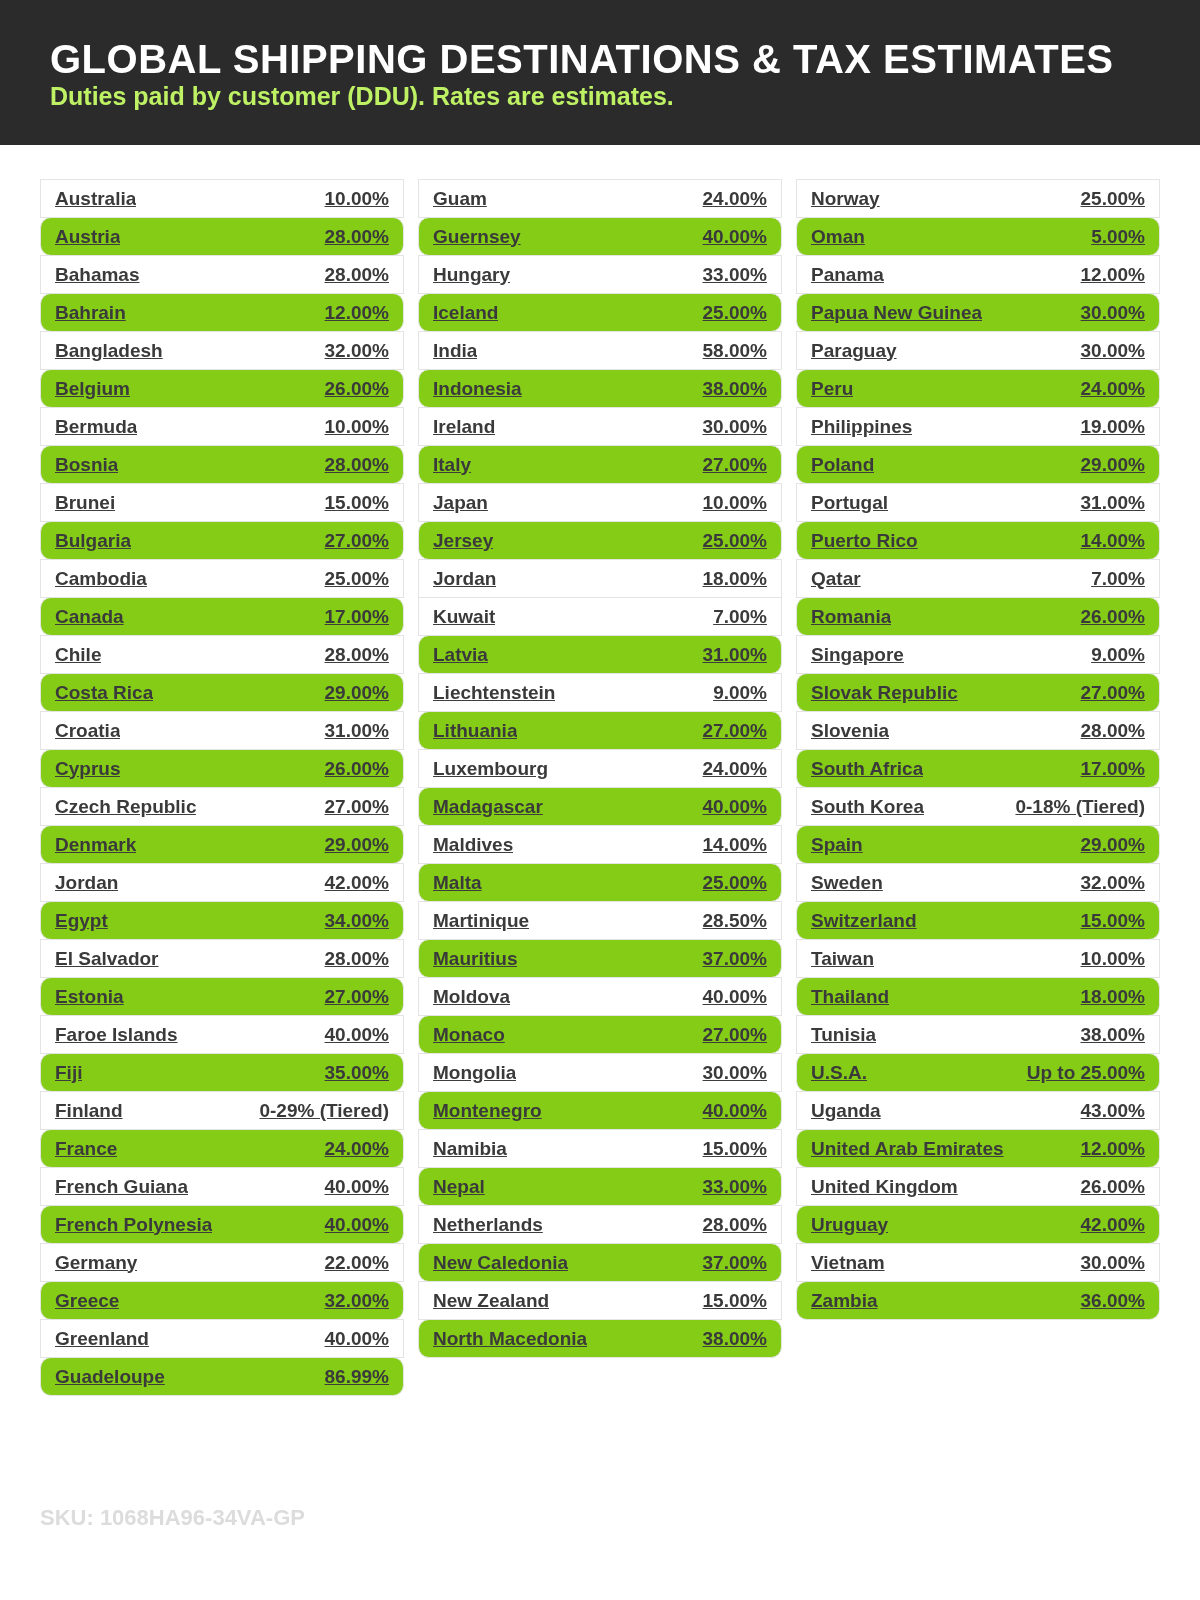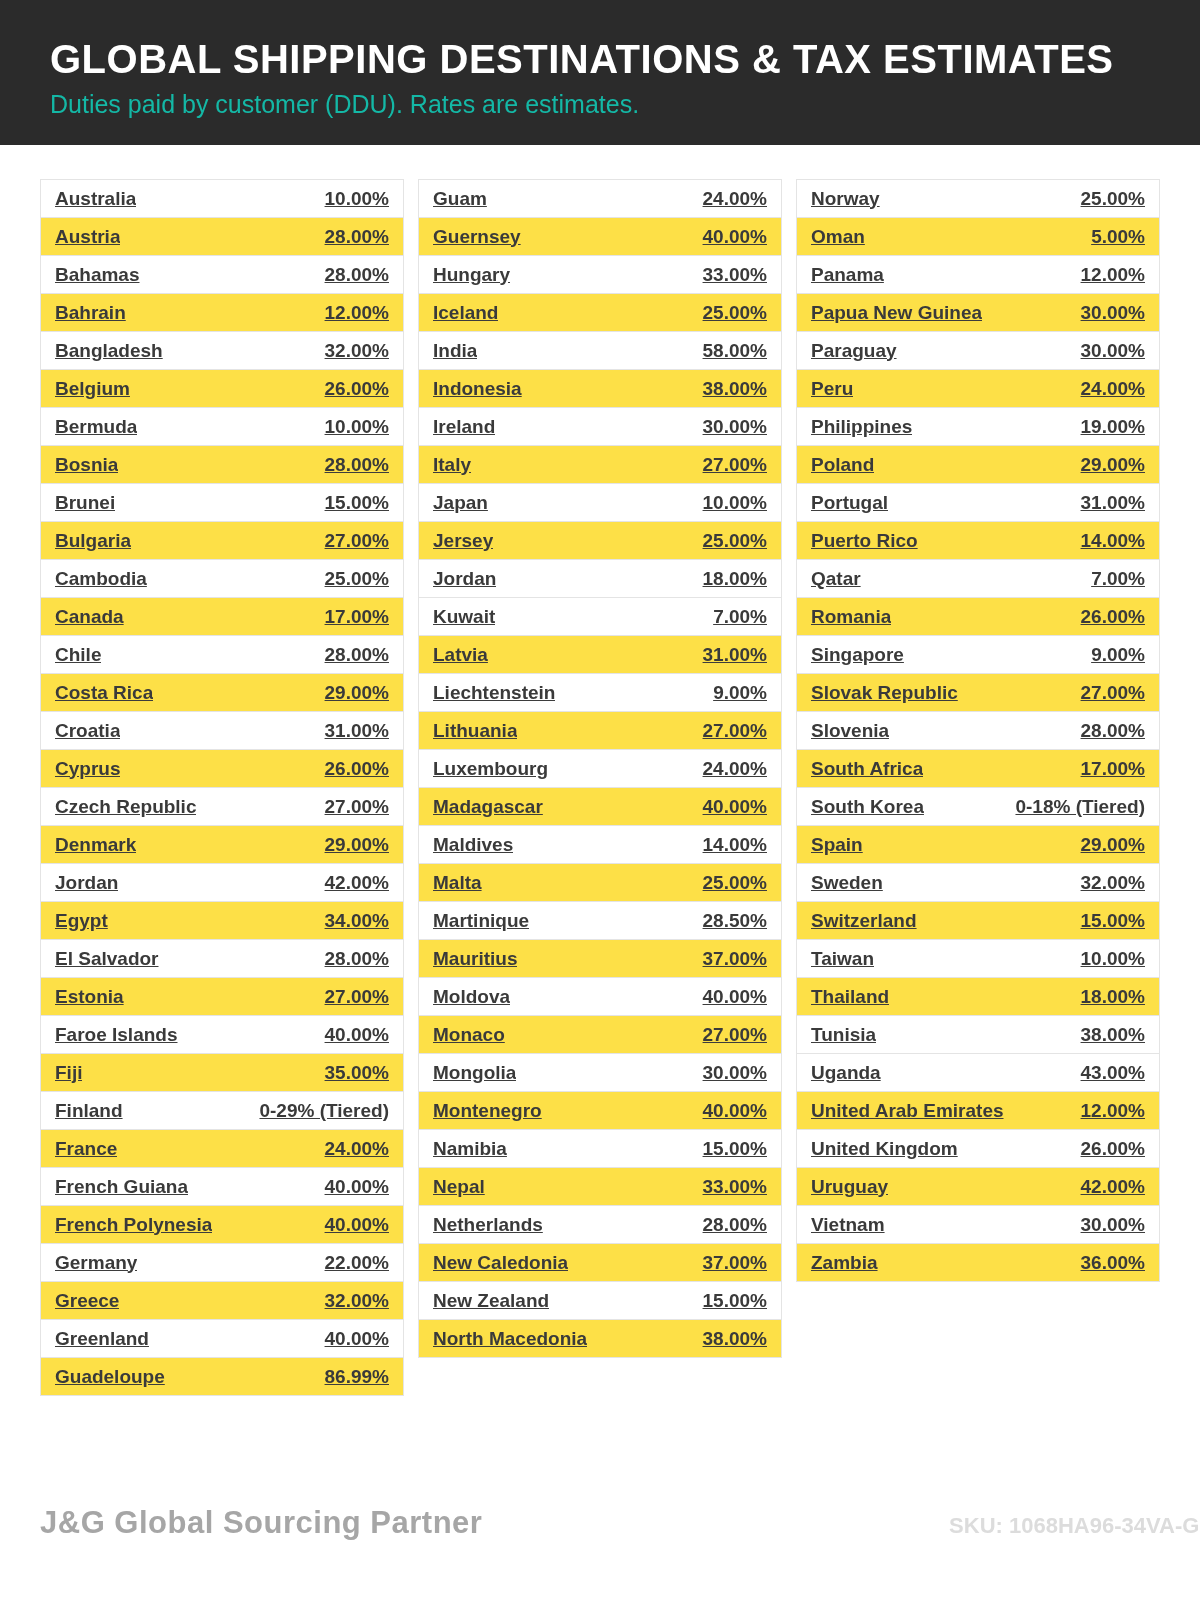--- a/index.html
+++ b/index.html
@@ -31,24 +31,23 @@
   .header h1 {
     margin: 0;
     font-size: 40px;
     line-height: 46px;
     font-weight: 800;
     letter-spacing: 0.5px;
     color: #ffffff;
     white-space: nowrap;
   }
   .header .subtitle {
-    margin-top: 8px;
     font-size: 25px;
-    font-weight: 400;
-    color: #14b8a6;
+    font-weight: 700;
+    color: #bef264;
   }
   .table-wrap {
     display: flex;
     gap: 14px;
     padding: 0 40px;
     margin-top: 34px;
     align-items: flex-start;
     text-decoration: underline;
   }
   .col {
@@ -65,21 +64,22 @@
     border: 1px solid #e4e4e4;
     margin-top: -1px;
     background: #ffffff;
     font-size: 19px;
     font-weight: 700;
   }
   .row:first-child {
     margin-top: 0;
   }
   .row.alt {
-    background: #fde047;
+    background: #84cc16;
+    border-radius: 11px;
   }
   .row .country {
     white-space: nowrap;
     overflow: hidden;
     color: #3a3a3a;
   }
   .row .rate {
     white-space: nowrap;
     margin-left: 10px;
     color: #3a3a3a;
@@ -460,20 +460,24 @@
           <span class="rate">10.00%</span>
         </div>
         <div class="row alt">
           <span class="country">Thailand</span>
           <span class="rate">18.00%</span>
         </div>
         <div class="row">
           <span class="country">Tunisia</span>
           <span class="rate">38.00%</span>
         </div>
+        <div class="row alt">
+          <span class="country">U.S.A.</span>
+          <span class="rate">Up to 25.00%</span>
+        </div>
         <div class="row">
           <span class="country">Uganda</span>
           <span class="rate">43.00%</span>
         </div>
         <div class="row alt">
           <span class="country">United Arab Emirates</span>
           <span class="rate">12.00%</span>
         </div>
         <div class="row">
           <span class="country">United Kingdom</span>
@@ -488,17 +492,16 @@
           <span class="rate">30.00%</span>
         </div>
         <div class="row alt">
           <span class="country">Zambia</span>
           <span class="rate">36.00%</span>
         </div>
       </div>
   </div>
 
   <div class="footer">
-    <div class="brand">J&amp;G Global Sourcing Partner</div>
     <div class="sku">SKU: 1068HA96-34VA-GP</div>
   </div>
 
 </div>
 
 </body></html>

